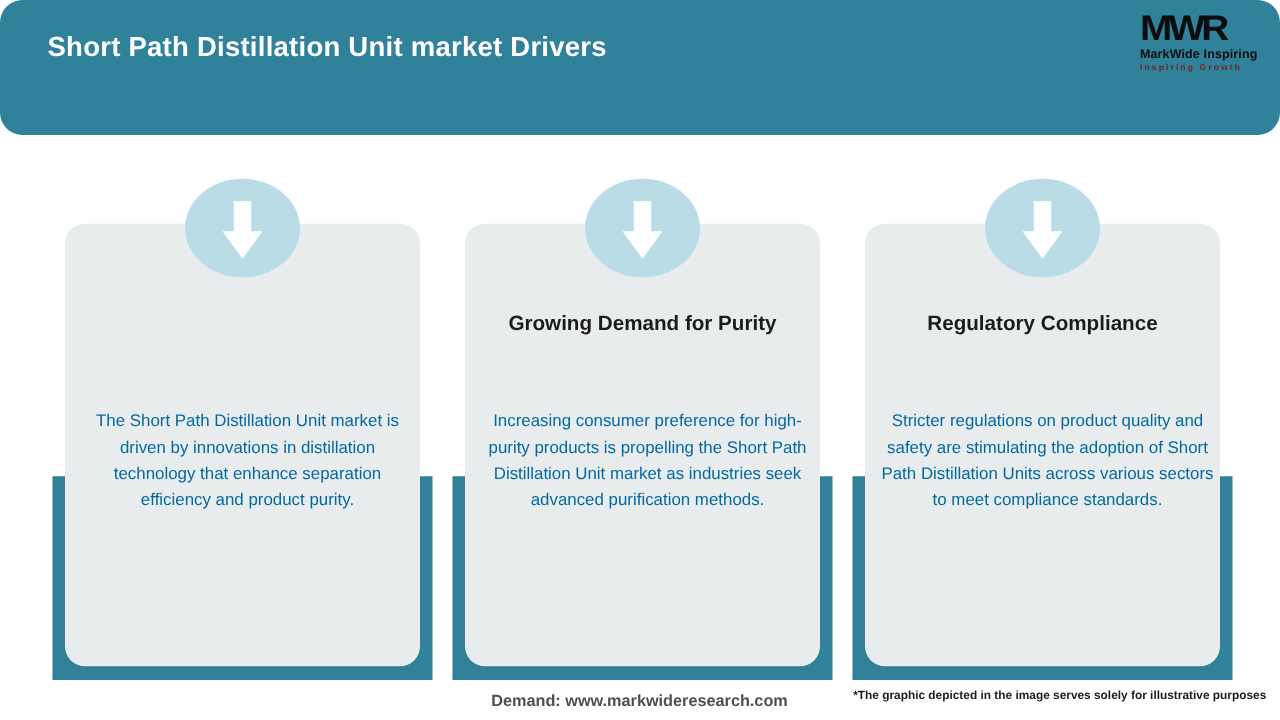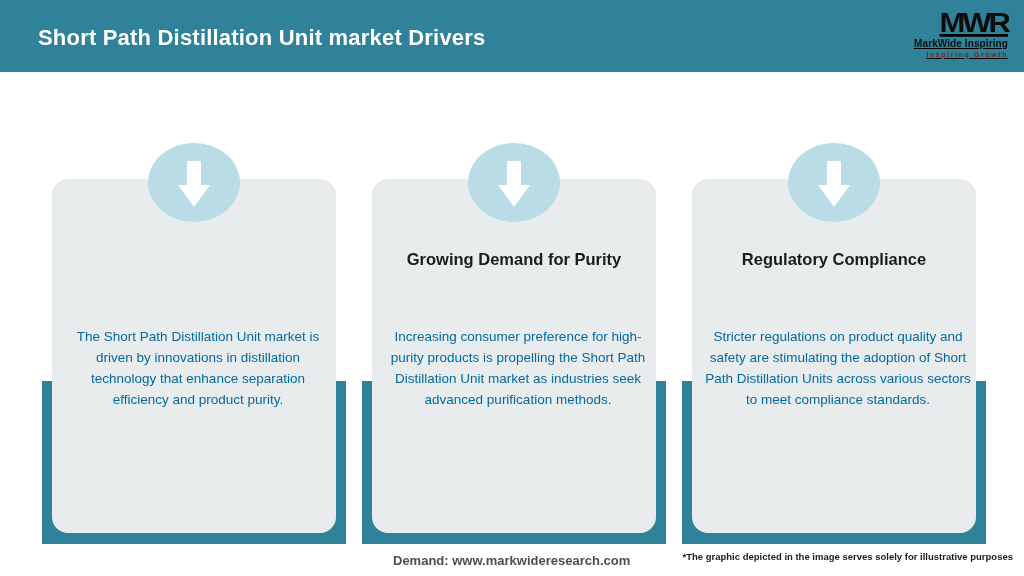--- a/index.html
+++ b/index.html
@@ -7,31 +7,32 @@
     width: 1024px; height: 576px;
     background: #ffffff;
     font-family: "Liberation Sans", sans-serif;
     overflow: hidden;
     position: relative;
   }
   .stage { position: absolute; inset: 0; width: 1024px; height: 576px; }
 
   
   .header {
-    position: absolute; left: 0; top: 0; width: 1024px; height: 72px;
+    position: absolute; left: 0; top: 0; width: 1024px; height: 108px;
     background: #2f8299;
+    border-radius: 18px;
   }
   .header-title {
     position: absolute; left: 38px; top: 25px;
     font-size: 22px; font-weight: bold; color: #ffffff;
     letter-spacing: 0.2px;
   }
   .logo {
     position: absolute; right: 16px; top: 7px; width: 96px;
-    text-align: right; line-height: 1; text-decoration: underline;
+    text-align: left; line-height: 1;
   }
   .logo-acronym {
     font-size: 31px; font-weight: 800; color: #0d0d0d;
     letter-spacing: -3px; transform: scaleY(0.92);
     display: block; margin-bottom: 1px;
   }
   .logo-name {
     display: block; font-size: 10px; font-weight: bold; color: #0d0d0d;
     letter-spacing: 0.1px; margin-top: 1px; white-space: nowrap;
   }

